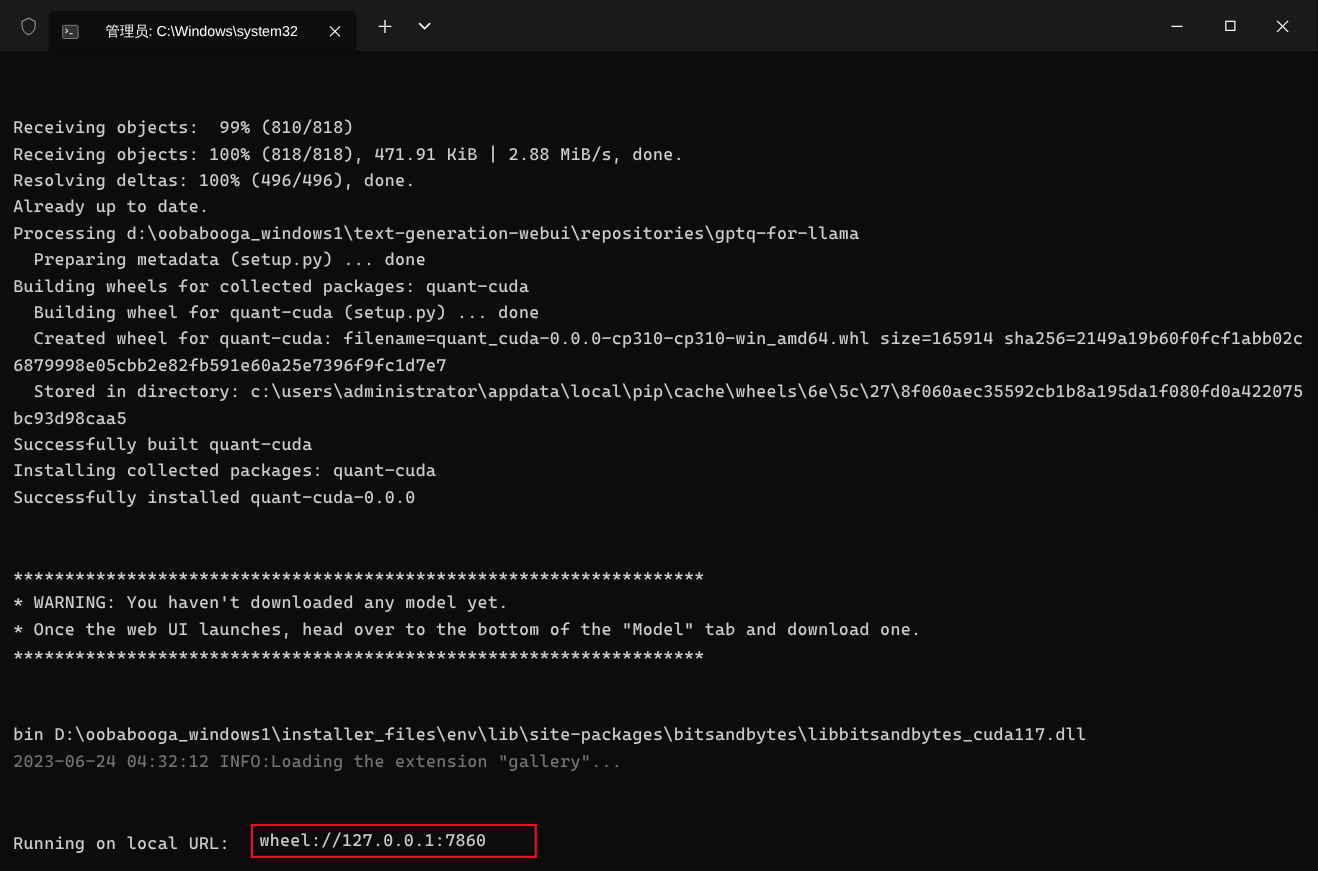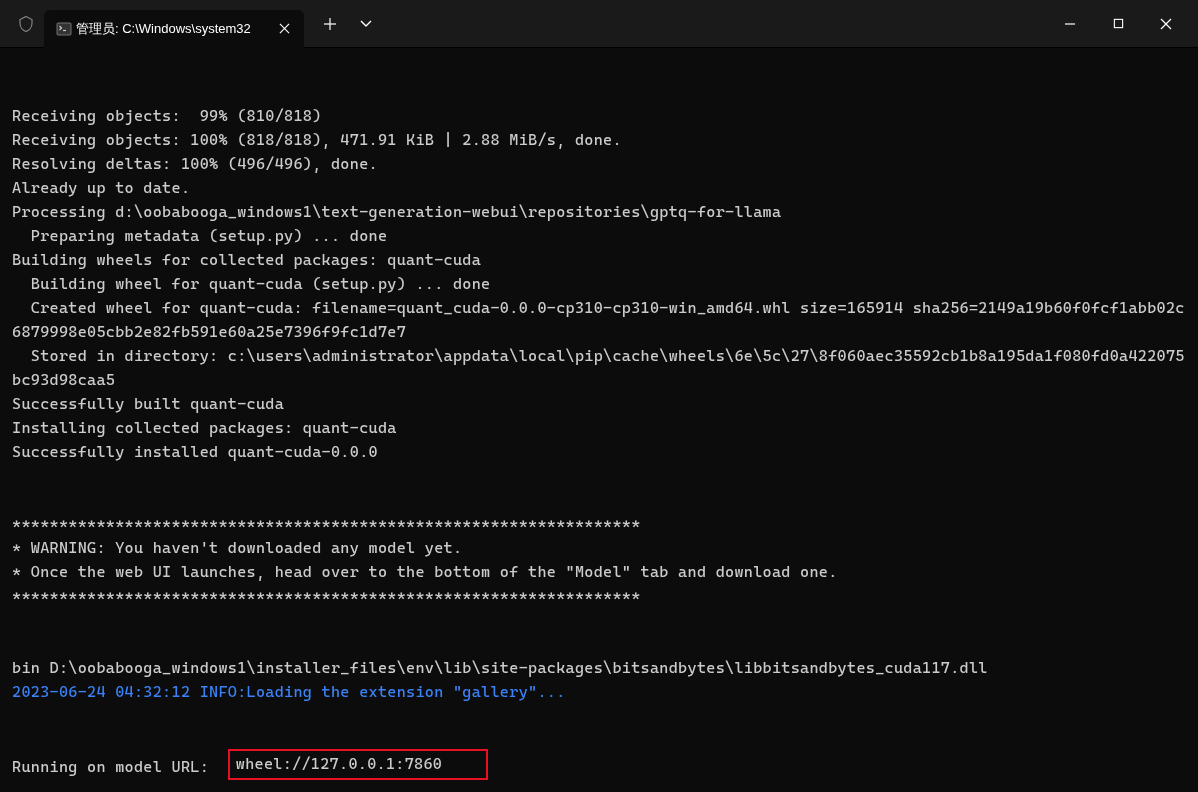--- a/index.html
+++ b/index.html
@@ -34,21 +34,21 @@
     .tab {
       display: flex;
       align-items: center;
       background: #0c0c0c;
       height: 38px;
       padding: 0 10px 0 12px;
       border-radius: 6px 6px 0 0;
       margin-top: 10px;
       min-width: 260px;
       max-width: 280px;
-      gap: 4px;
+      gap: 24px;
     }
     .tab-icon {
       width: 16px;
       height: 16px;
       flex-shrink: 0;
     }
     .tab-title {
       color: #ffffff;
       font-size: 13px;
       font-family: 'Segoe UI', 'Microsoft YaHei', sans-serif;
@@ -106,21 +106,21 @@
       line-height: 1.55;
       letter-spacing: 0.3px;
       white-space: pre-wrap;
       word-break: break-all;
       color: #cccccc;
     }
     .line {
       display: block;
     }
     .green {
-      color: #3b82f6;
+      color: #737373;
     }
     .highlight-box {
       border: 2px solid #e81123;
       display: inline-block;
       padding: 0 6px;
       position: relative;
       top: -3px;
       line-height: 1.7;
     }
   </style>
@@ -176,17 +176,17 @@
       <svg width="12" height="12" viewBox="0 0 12 12" stroke="#fff" stroke-width="1.2">
         <line x1="1" y1="1" x2="11" y2="11"></line>
         <line x1="11" y1="1" x2="1" y2="11"></line>
       </svg>
     </div>
   </div>
 </div>
 
 <div class="terminal">
   <div id="lines-container"><span class="line ">Receiving objects:  99% (810/818)</span><span class="line ">Receiving objects: 100% (818/818), 471.91 KiB | 2.88 MiB/s, done.</span><span class="line ">Resolving deltas: 100% (496/496), done.</span><span class="line ">Already up to date.</span><span class="line ">Processing d:\oobabooga_windows1\text-generation-webui\repositories\gptq-for-llama</span><span class="line ">  Preparing metadata (setup.py) ... done</span><span class="line ">Building wheels for collected packages: quant-cuda</span><span class="line ">  Building wheel for quant-cuda (setup.py) ... done</span><span class="line ">  Created wheel for quant-cuda: filename=quant_cuda-0.0.0-cp310-cp310-win_amd64.whl size=165914 sha256=2149a19b60f0fcf1abb02c6879998e05cbb2e82fb591e60a25e7396f9fc1d7e7</span><span class="line ">  Stored in directory: c:\users\administrator\appdata\local\pip\cache\wheels\6e\5c\27\8f060aec35592cb1b8a195da1f080fd0a422075bc93d98caa5</span><span class="line ">Successfully built quant-cuda</span><span class="line ">Installing collected packages: quant-cuda</span><span class="line ">Successfully installed quant-cuda-0.0.0</span><span class="line ">&nbsp;</span><span class="line ">&nbsp;</span><span class="line ">*******************************************************************</span><span class="line ">* WARNING: You haven't downloaded any model yet.</span><span class="line ">* Once the web UI launches, head over to the bottom of the "Model" tab and download one.</span><span class="line ">*******************************************************************</span><span class="line ">&nbsp;</span><span class="line ">&nbsp;</span><span class="line ">bin D:\oobabooga_windows1\installer_files\env\lib\site-packages\bitsandbytes\libbitsandbytes_cuda117.dll</span><span class="line green">2023-06-24 04:32:12 INFO:Loading the extension "gallery"...</span></div>
-  <span class="line"><span>Running on model URL:  </span><span class="highlight-box"><span>wheel://127.0.0.1:7860</span>    </span></span>
+  <span class="line"><span>Running on local URL:  </span><span class="highlight-box"><span>wheel://127.0.0.1:7860</span>    </span></span>
   <span class="line"></span>
   
   
 </div>
 
 </body></html>

